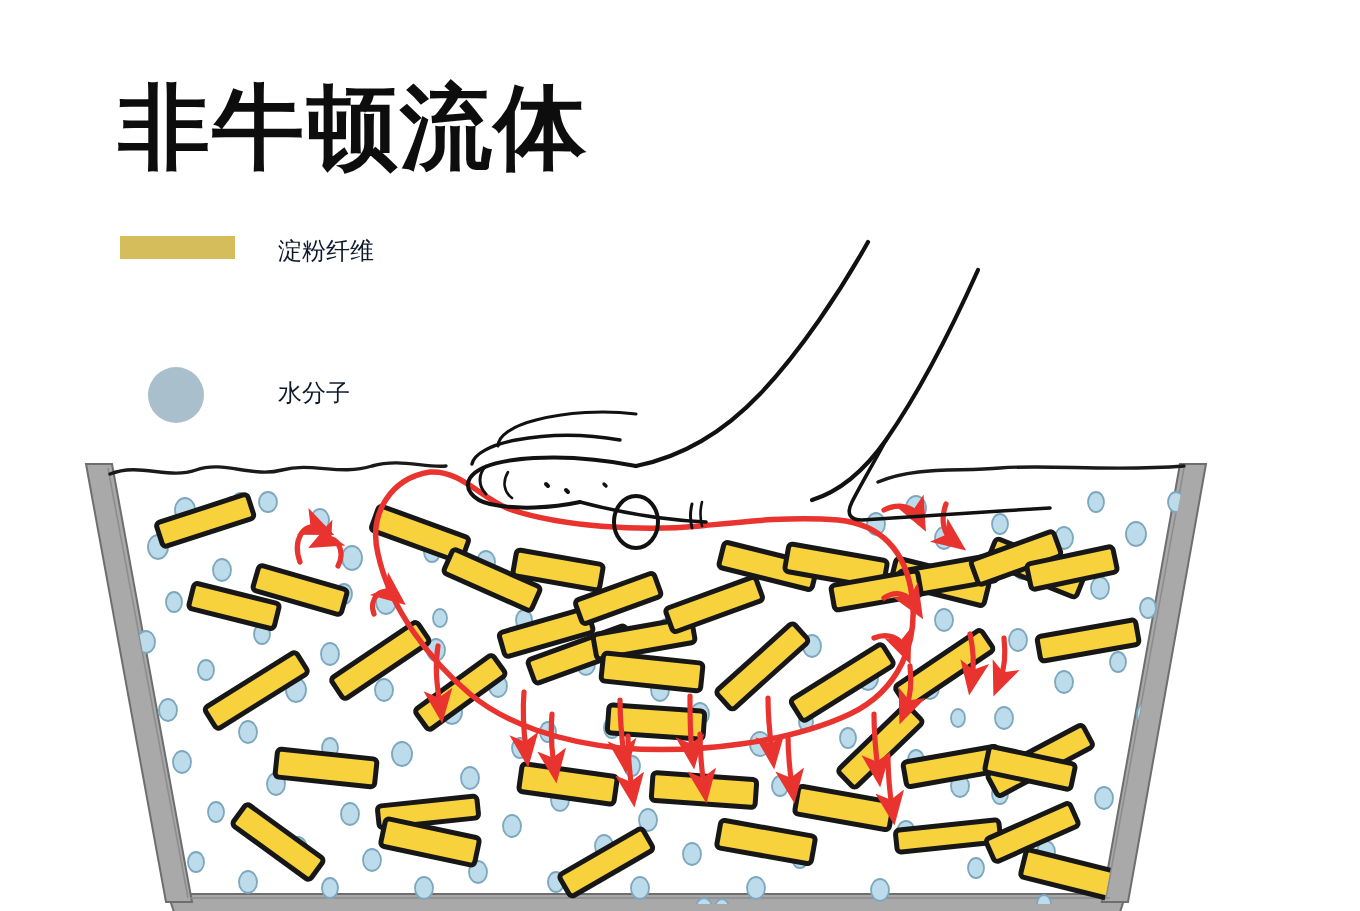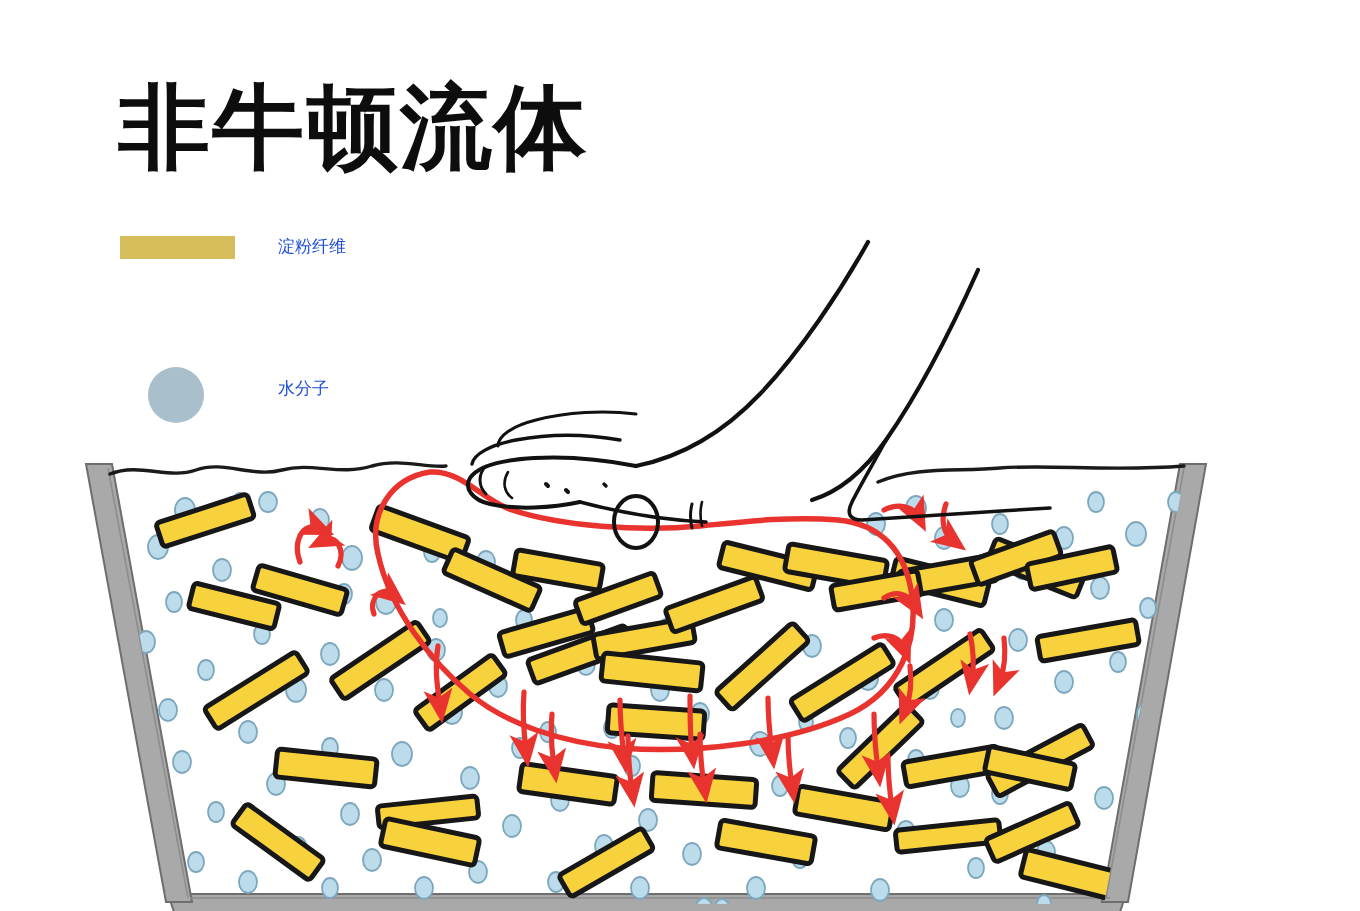--- a/index.html
+++ b/index.html
@@ -25,21 +25,21 @@
   .legend-row{position:relative;height:70px;}
   .legend-swatch-bar{
     position:absolute;left:0;top:9px;width:115px;height:23px;
     background:#d6bd5c;
   }
   .legend-swatch-circle{
     position:absolute;left:28px;top:70px;width:56px;height:56px;
     border-radius:50%;background:#a9bfcb;
   }
   .legend-label{
-    position:absolute;font-size:17px;color:#1d4ed8;white-space:nowrap;
+    position:absolute;font-size:24px;color:#0f172a;white-space:nowrap;
     font-family:"DejaVu Sans","Liberation Sans",sans-serif;
   }
   .legend-label.l1{left:158px;top:8px;}
   .legend-label.l2{left:158px;top:80px;font-family:Liberation Mono, monospace;}
 
   
   #illustration{position:absolute;left:0;top:0;width:1360px;height:911px;}
 </style>
 </head>
 <body>

